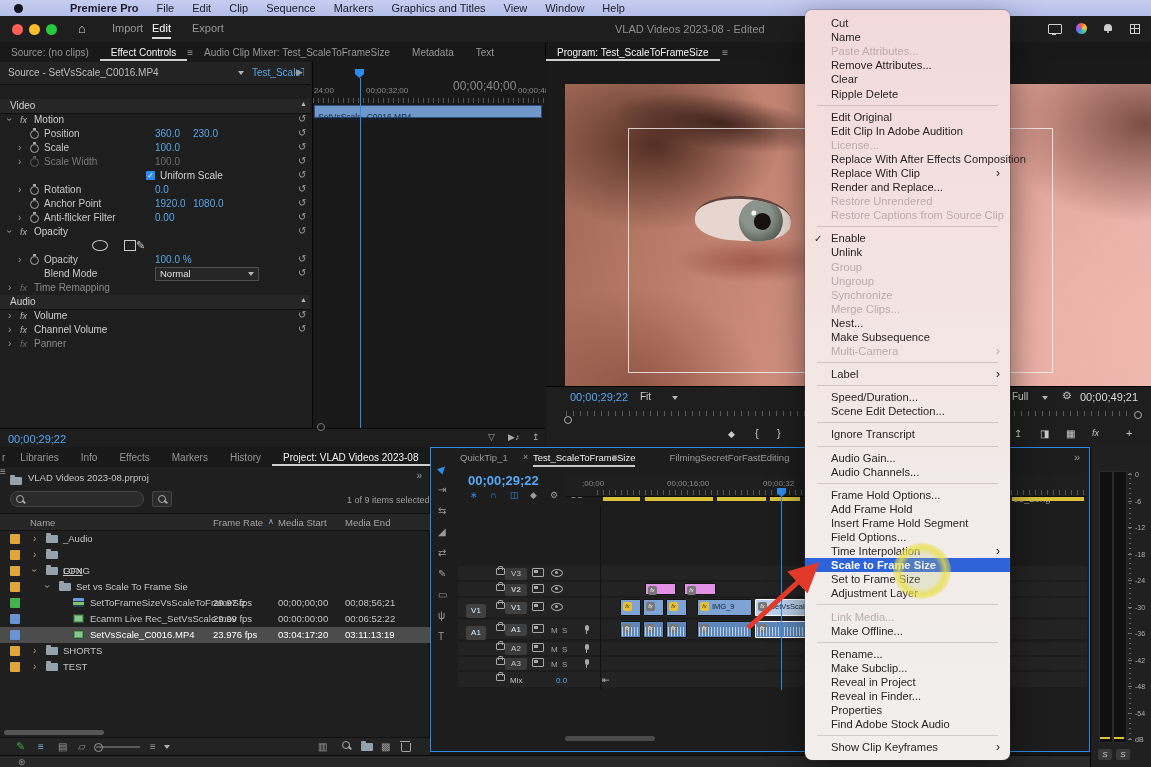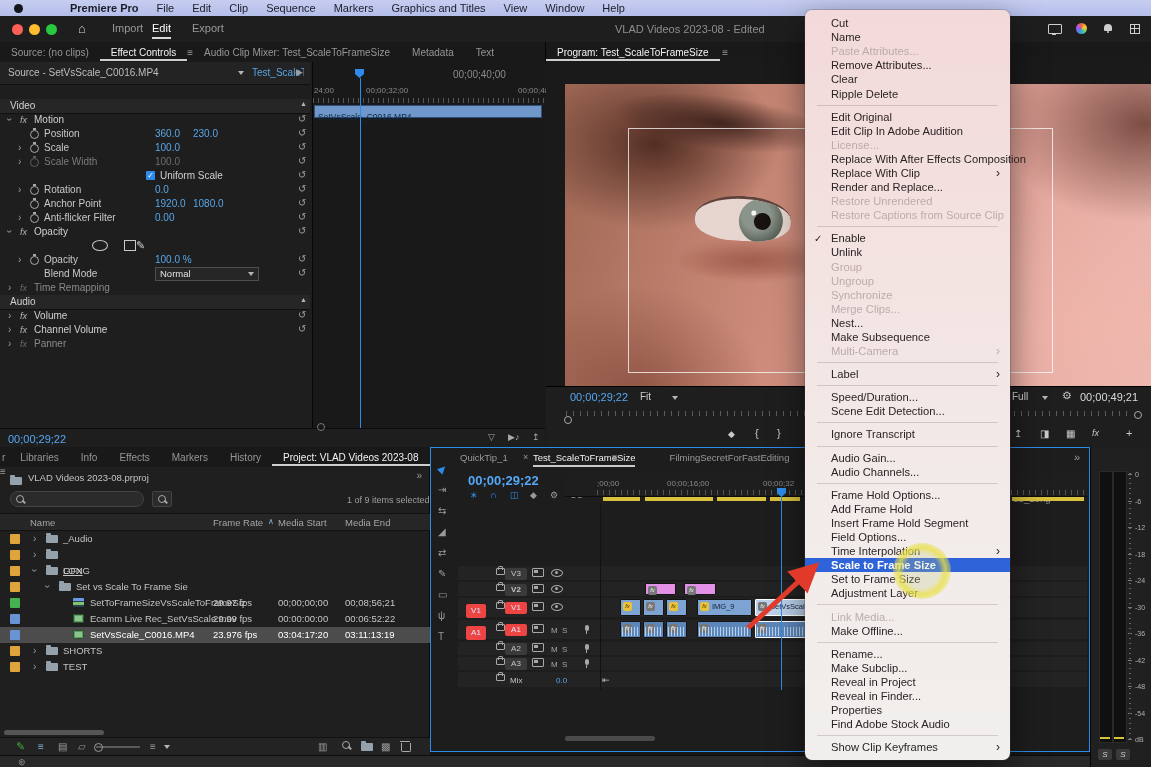--- a/index.html
+++ b/index.html
@@ -65,21 +65,21 @@
   .i-lock{position:absolute;width:7px;height:5px;border:1px solid #a8a8a8;border-radius:1px;top:5px;}
   .i-lock:before{content:"";position:absolute;left:1px;top:-3px;width:3px;height:3px;border:1px solid #a8a8a8;border-bottom:none;border-radius:2px 2px 0 0;}
   .i-eye{position:absolute;width:10px;height:6px;border:1px solid #a8a8a8;border-radius:50%;top:4px;}
   .i-eye:before{content:"";position:absolute;left:3px;top:1px;width:3px;height:3px;background:#a8a8a8;border-radius:50%;}
   .i-patch{position:absolute;width:10px;height:7px;border:1px solid #a8a8a8;border-radius:1px;top:4px;}
   .i-patch:before{content:"";position:absolute;left:1px;top:1px;width:4px;height:3px;background:#a8a8a8;}
   .i-mic{position:absolute;width:4px;height:6px;background:#a8a8a8;border-radius:2px;top:3px;}
   .i-mic:before{content:"";position:absolute;left:1px;top:6px;width:1px;height:3px;background:#a8a8a8;}
   .namechip{position:absolute;width:22px;height:12px;background:#3a3a3a;border-radius:2px;color:#c5c5c5;
             font-size:8px;text-align:center;line-height:12px;top:2px;}
-  .namechip.on,.tgt{background:#ef4444;color:#d9ecff;}
+  .namechip.on,.tgt{background:#404040;color:#d9ecff;}
   .tgt{position:absolute;width:20px;height:14px;border-radius:2px;font-size:8px;text-align:center;line-height:14px;top:1px;}
   .clip{position:absolute;box-sizing:border-box;border:1px solid #141414;border-radius:1px;}
   .fxbadge{position:absolute;left:2px;top:2px;width:9px;height:9px;border-radius:2px;font-size:6px;font-style:italic;
            text-align:center;line-height:9px;}
   .fxy{background:#e8c23a;color:#4a3a00;}
   .fxg{background:#777;color:#eee;}
   .wave{position:absolute;left:1px;right:1px;bottom:1px;height:58%;
         background:repeating-linear-gradient(90deg,#b9d2ec 0 1px,rgba(0,0,0,0) 1px 3px);}
   
   #meters{left:1090px;top:447px;width:61px;height:320px;background:#202020;border-left:1px solid #050505;box-sizing:border-box;}
@@ -263,21 +263,21 @@
         <div class="ecrow" style="top: 295px;">
           <span style="position: absolute; left: 8px; top: 1px; color: rgb(154, 154, 154); font-size: 10px;">›</span>
           <span class="fxit" style="position: absolute; left: 20px; top: 2px; color: rgb(106, 106, 106);">fx</span>
           <span style="position: absolute; left: 34px; top: 1px; color: rgb(138, 138, 138);">Panner</span>
         </div>
       </div>
     <div class="abs" style="left:312px;top:20px;width:234px;height:385px;background:#191919;border-left:1px solid #060606">
       <div id="ecruler">
           <span class="abs nowrap" style="left: 1px; top: 24px; font-size: 8px; color: rgb(138, 138, 138);">24;00</span>
           <span class="abs nowrap" style="left: 53px; top: 24px; font-size: 8px; color: rgb(138, 138, 138);">00;00;32;00</span>
-          <span class="abs nowrap" style="left: 140px; top: 7px; font-size: 10px; color: rgb(138, 138, 138);">00;00;40;00</span>
+          <span class="abs nowrap" style="left: 140px; top: 17px; font-size: 12px; color: rgb(138, 138, 138);">00;00;40;00</span>
           <span class="abs nowrap" style="left: 205px; top: 24px; font-size: 8px; color: rgb(138, 138, 138);">00;00;48;0</span>
           <span class="abs" style="left: 0px; top: 36px; width: 233px; height: 5px; background: repeating-linear-gradient(90deg, rgb(85, 85, 85) 0px, rgb(85, 85, 85) 1px, rgba(0, 0, 0, 0) 1px, rgba(0, 0, 0, 0) 5px);"></span>
         </div>
       <div class="abs" style="left:1px;top:43px;width:228px;height:13px;background:#6f97c9;border:1px solid #30507a;box-sizing:border-box">
         <span style="font-size:8.5px;color:#102744;padding-left:3px">SetVsScale_C0016.MP4</span>
       </div>
     </div>
     <div class="abs" style="left:0;top:386px;width:545px;height:19px;background:#1e1e1e;border-top:1px solid #0c0c0c">
       <span style="position:absolute;left:8px;top:4px;font-size:11px;color:#54a8f5">00;00;29;22</span>
       <span class="abs" style="left:488px;top:3px;font-size:9px;color:#aaa">▽</span>
@@ -655,21 +655,21 @@
     <span class="tl-tab abs" style="left: 1014px; top: 452px; margin-top: 41px;">ze_Long</span>
     <span class="abs" style="left: 1074px; top: 451px; color: rgb(158, 158, 158); font-size: 11px;">»</span>
     <span class="abs" style="left: 468px; top: 473px; font-size: 13px; color: rgb(84, 168, 245); font-weight: bold;">00;00;29;22</span>
     <span class="abs" style="left: 470px; top: 490px; font-size: 9px; color: rgb(45, 140, 235);">∗</span>
     <span class="abs" style="left: 490px; top: 490px; font-size: 9px; color: rgb(45, 140, 235);">∩</span>
     <span class="abs" style="left: 510px; top: 490px; font-size: 9px; color: rgb(45, 140, 235);">◫</span>
     <span class="abs" style="left: 530px; top: 490px; font-size: 9px; color: rgb(154, 154, 154);">◆</span>
     <span class="abs" style="left: 550px; top: 490px; font-size: 9px; color: rgb(154, 154, 154);">⚙</span>
     <span class="abs" style="left: 570px; top: 490px; font-size: 9px; color: rgb(154, 154, 154);">CC</span>
     <span class="abs" style="left: 565px; top: 474px; width: 522px; height: 22px; background: rgb(30, 30, 30); border-bottom: 1px solid rgb(13, 13, 13);"></span>
-    <span class="nowrap abs" style="left: 597px; top: 479px; font-size: 8px; color: rgb(138, 138, 138);">;00;00</span>
+    <span class="nowrap abs" style="left: 582px; top: 479px; font-size: 8px; color: rgb(138, 138, 138);">;00;00</span>
     <span class="nowrap abs" style="left: 667px; top: 479px; font-size: 8px; color: rgb(138, 138, 138);">00;00;16;00</span>
     <span class="nowrap abs" style="left: 763px; top: 479px; font-size: 8px; color: rgb(138, 138, 138);">00;00;32</span>
     <span class="abs" style="left: 597px; top: 490px; width: 490px; height: 5px; background: repeating-linear-gradient(90deg, rgb(85, 85, 85) 0px, rgb(85, 85, 85) 1px, rgba(0, 0, 0, 0) 1px, rgba(0, 0, 0, 0) 6px);"></span>
     <span class="abs" style="left: 603px; top: 497px; width: 37px; height: 4px; background: rgb(217, 193, 60);"></span>
     <span class="abs" style="left: 645px; top: 497px; width: 68px; height: 4px; background: rgb(217, 193, 60);"></span>
     <span class="abs" style="left: 717px; top: 497px; width: 49px; height: 4px; background: rgb(217, 193, 60);"></span>
     <span class="abs" style="left: 770px; top: 497px; width: 30px; height: 4px; background: rgb(217, 193, 60);"></span>
     <span class="abs" style="left: 1012px; top: 497px; width: 72px; height: 4px; background: rgb(217, 193, 60);"></span>
     <span class="trackrow abs" style="left: 458px; top: 566px; width: 629px; height: 14px; background: rgb(35, 35, 35);"></span>
     <span class="trackrow abs" style="left: 458px; top: 582px; width: 629px; height: 14px; background: rgb(35, 35, 35);"></span>

